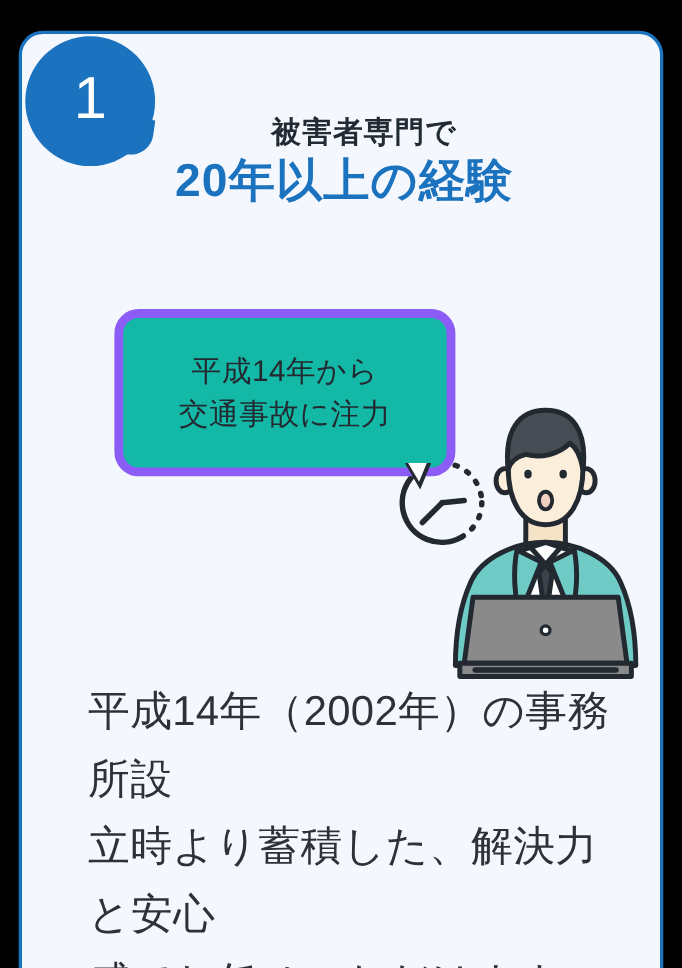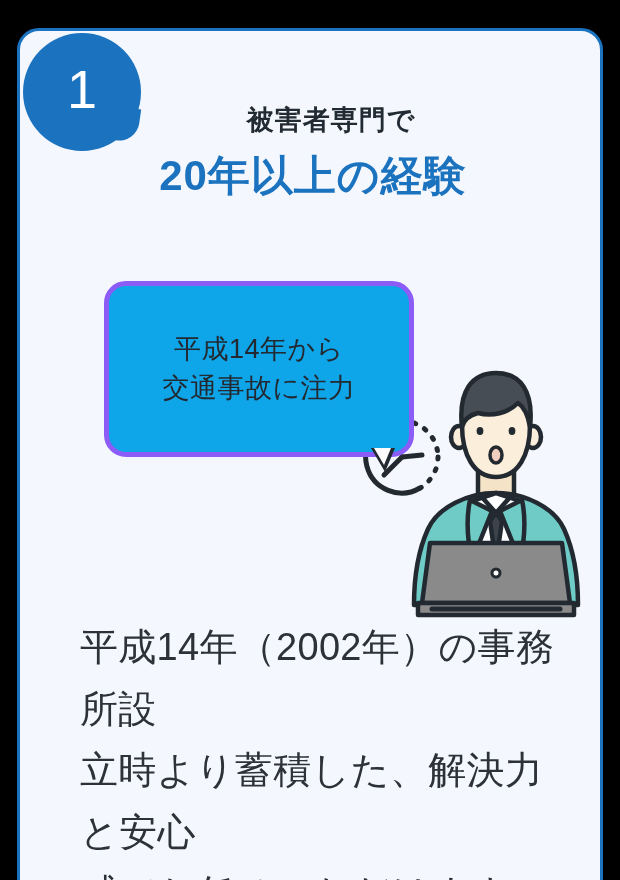--- a/index.html
+++ b/index.html
@@ -90,38 +90,38 @@
   }
   .heading-sub {
     font-size: 27px;
     font-weight: 700;
     color: #222b33;
     letter-spacing: 1px;
     line-height: 1.3;
     padding-left: 36px;
   }
   .heading-main {
-    margin-top: 12px;
+    margin-top: 0;
     font-size: 42px;
     font-weight: 700;
     color: #1b72be;
     letter-spacing: 1px;
     line-height: 1.25;
   }
 
   
   .bubble {
     position: absolute;
     left: 84px;
     top: 250px;
     width: 310px;
-    height: 176px;
+    height: 152px;
     box-sizing: border-box;
-    background: #0ea5e9;
-    border: 5px solid #8b5cf6;
+    background: #14b8a6;
+    border: 8px solid #8b5cf6;
     border-radius: 22px;
     display: flex;
     align-items: center;
     justify-content: center;
     z-index: 4;
   }
   .bubble-text {
     font-size: 27px;
     font-weight: 500;
     color: #232930;

